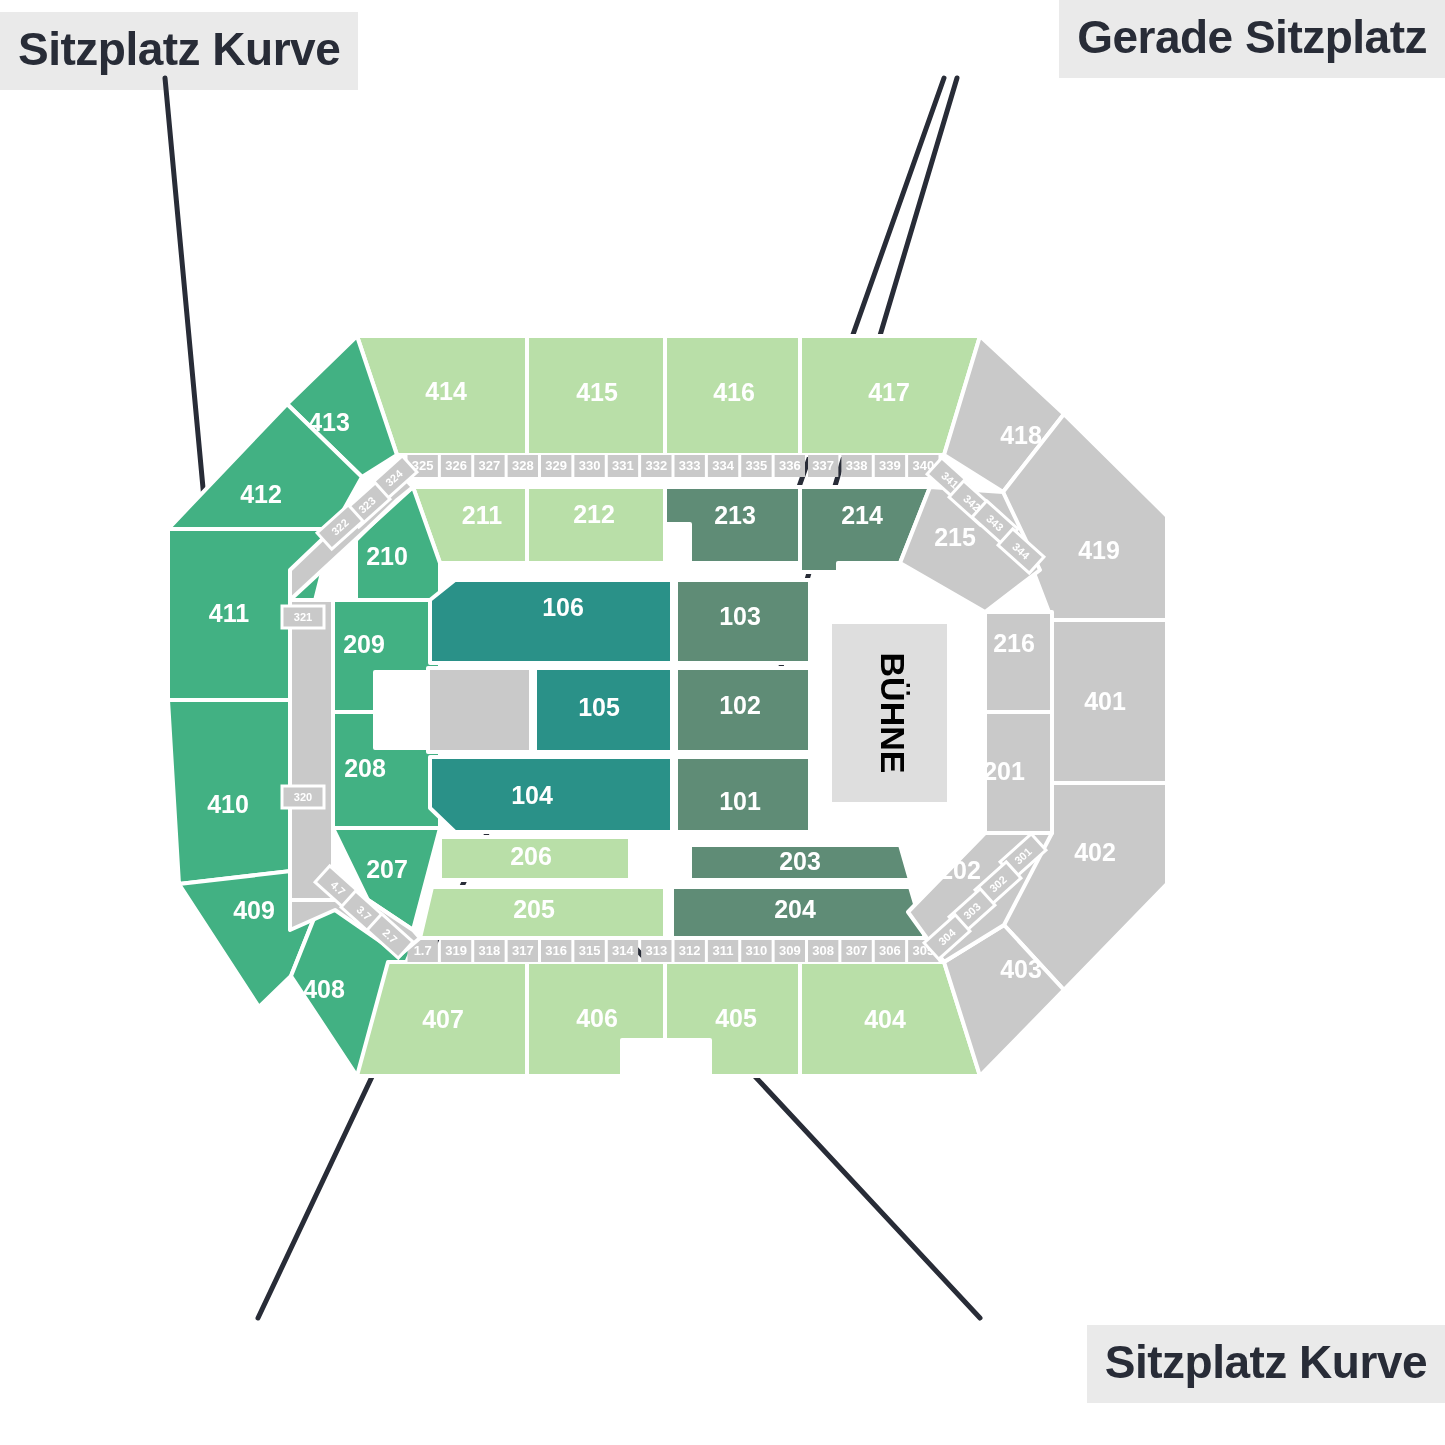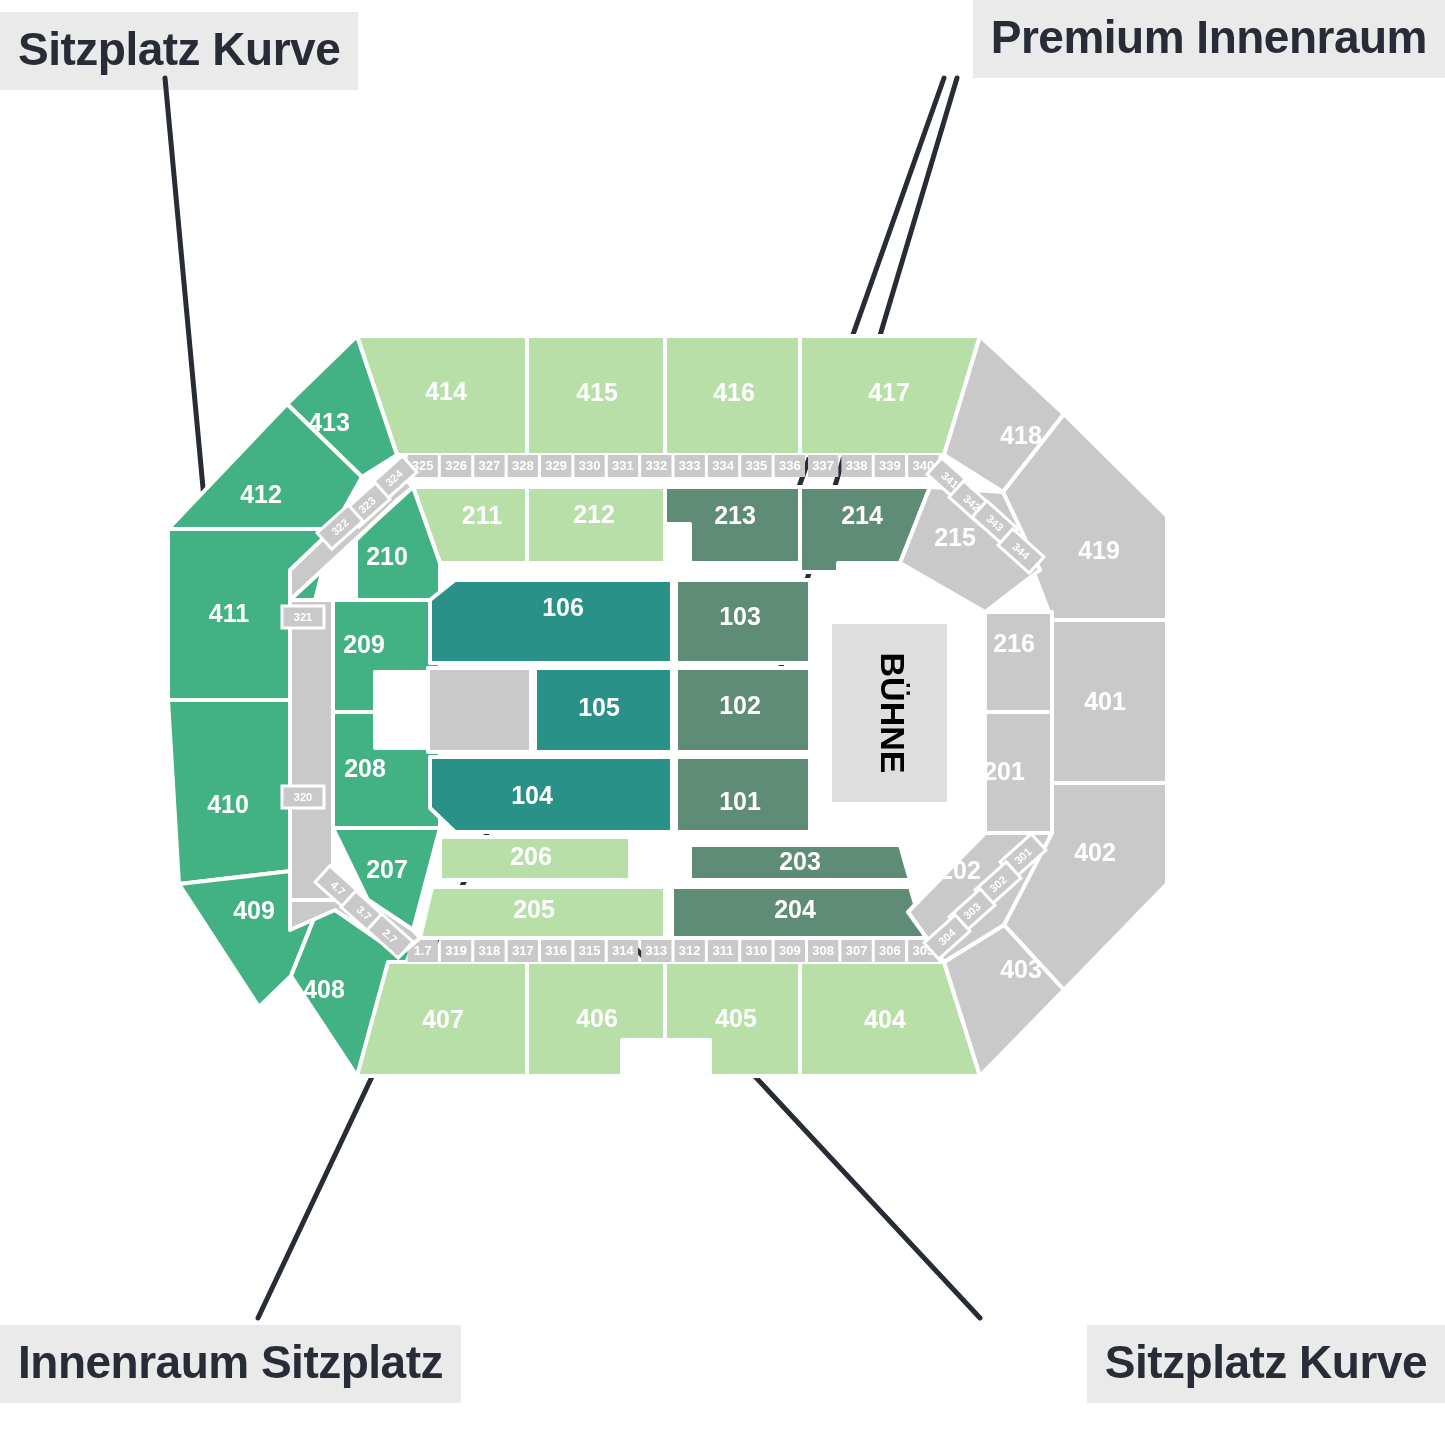--- a/index.html
+++ b/index.html
@@ -23,22 +23,21 @@
   .stagebox{fill:#dedede;stroke:none;}
   .stagetxt{fill:#000000;font-weight:700;font-size:34px;text-anchor:middle;
      dominant-baseline:middle;font-family:"Liberation Sans",sans-serif;}
 </style>
 </head>
 <body>
 
 <div id="stage">
 
   <div class="callout" id="cal-tl">Sitzplatz Kurve</div>
-  <div class="callout" id="cal-tr">Premium Innenraum</div>
-  <div class="callout" id="cal-bl">Innenraum Sitzplatz</div>
+  <div class="callout" id="cal-tr">Gerade Sitzplatz</div>
   <div class="callout" id="cal-br">Sitzplatz Kurve</div>
 
   <svg width="1445" height="1445" viewBox="0 0 1445 1445">
 
     <g>
       <line class="leader" x1="165" y1="78" x2="212" y2="585"></line>
       <line class="leader" x1="944" y1="78" x2="778" y2="546"></line>
       <line class="leader" x1="957" y1="78" x2="774" y2="690"></line>
       <line class="leader" x1="258" y1="1318" x2="498" y2="810"></line>
       <line class="leader" x1="980" y1="1318" x2="598" y2="908"></line>

